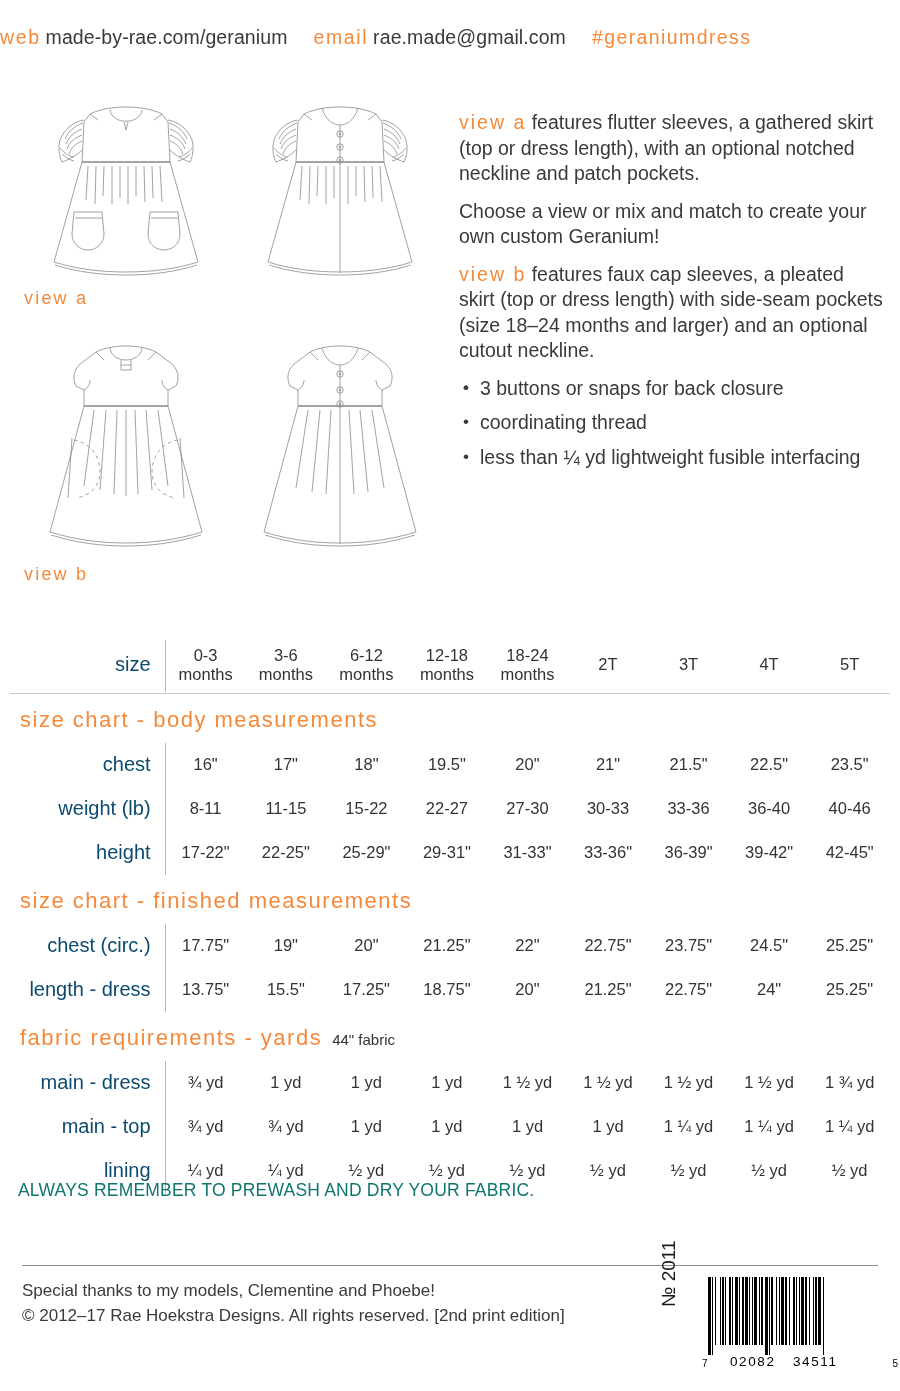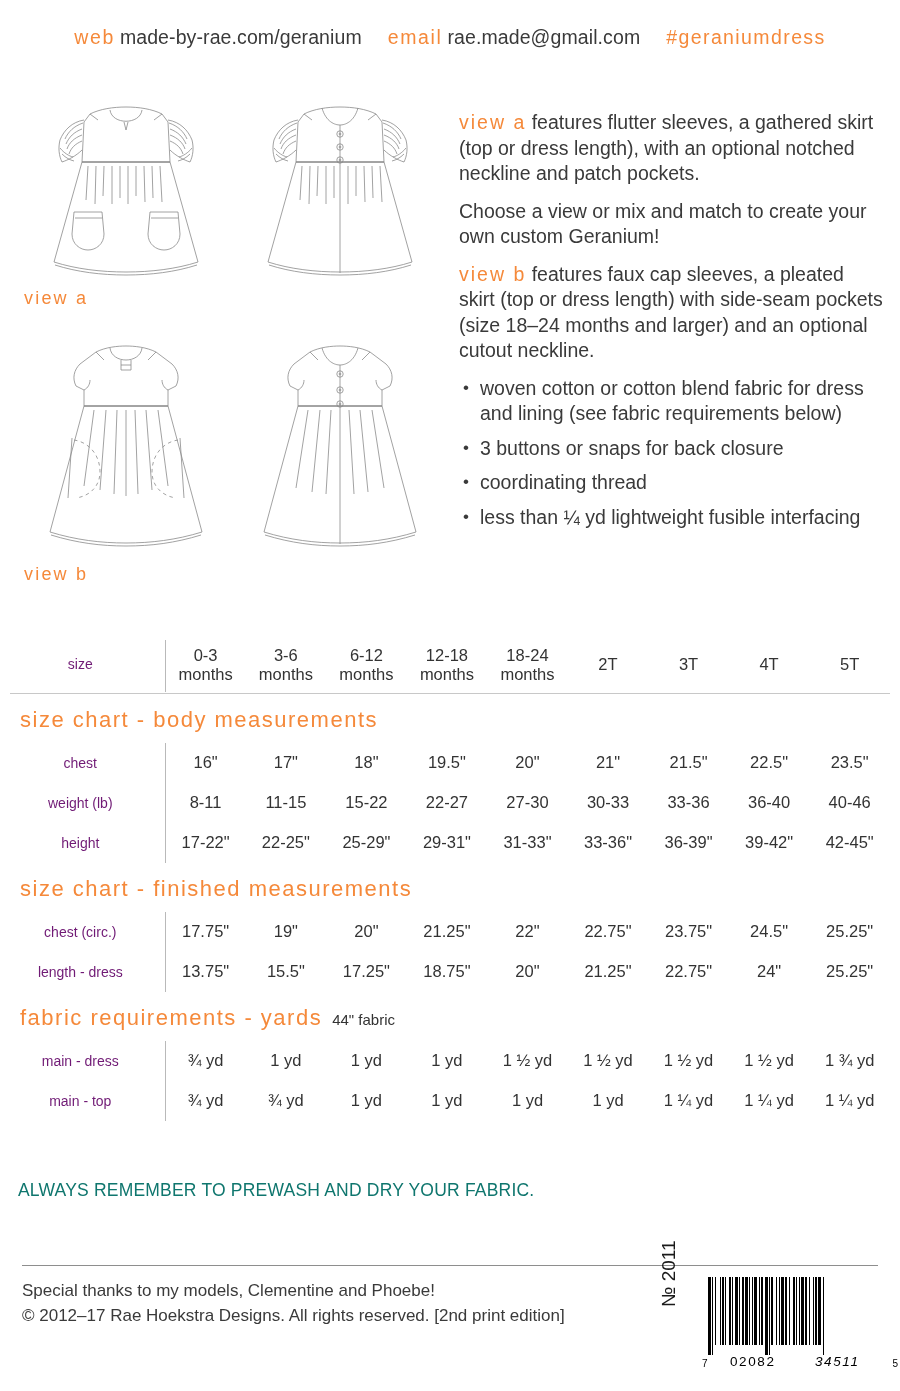--- a/index.html
+++ b/index.html
@@ -12,21 +12,20 @@
     position: relative;
     font-family: "Liberation Sans", sans-serif;
     color: #2b2b2b;
     overflow: hidden;
   }
 
   
   #contact-header {
     position: absolute;
     top: 26px; left: 0; right: 0;
-    text-align: center;
     font-size: 19.5px;
     letter-spacing: 0.1px;
     white-space: nowrap;
   }
   #contact-header .lbl {
     color: #F5893A;
     letter-spacing: 1.6px;
     margin-right: 5px;
   }
   #contact-header .val {
@@ -112,24 +111,25 @@
     padding: 0;
     font-weight: normal;
     text-align: center;
     font-size: 16.5px;
     color: #333333;
     vertical-align: middle;
   }
   
   table.chart .rowlabel {
     width: 155px;
+    text-align: right;
     padding-right: 14px;
     border-right: 1px solid #b9b9b9;
-    font-size: 14px;
-    color: #701a75;
+    font-size: 20px;
+    color: #0c4a6e;
   }
   table.chart .datacell { width: 80.5px; }
 
   tr.head-row td { padding: 6px 0 9px 0; line-height: 18.5px; }
   tr.head-row .rowlabel { vertical-align: middle; }
 
   tr.rule-row td {
     height: 1px;
     padding: 0;
     border-bottom: 1px solid #c8c8c8;
@@ -224,21 +224,21 @@
   .bc-digits {
     position: absolute;
     bottom: 0; left: 0; right: 0;
     height: 16px;
     font-size: 13.5px;
     color: #000;
   }
   .bc-digits span { position: absolute; bottom: 0; }
   .bc-lead  { left: -6px;  font-size: 10px; }
   .bc-g1    { left: 22px; letter-spacing: 1.6px; }
-  .bc-g2    { left: 107px; letter-spacing: 1.6px; font-style: italic; }
+  .bc-g2    { left: 85px; letter-spacing: 1.6px; }
   .bc-trail { right: -12px; font-size: 10px; }
 </style>
 </head>
 <body>
 
 <div id="contact-header">
   <span class="lbl">web</span><span class="val">made-by-rae.com/geranium</span><span class="lbl">email</span><span class="val">rae.made@gmail.com</span><span class="tag">#geraniumdress</span>
 </div>
 
 <div id="illustrations">
@@ -432,21 +432,21 @@
   <div class="view-label" id="view-a-label">view a</div>
   <div class="view-label" id="view-b-label">view b</div>
 </div>
 
 <div id="desc-col">
   <p><span class="viewname">view a</span><span> features flutter sleeves, a gathered skirt (top or dress length), with an optional notched neckline and patch pockets.</span></p>
   <p>Choose a view or mix and match to create your own custom Geranium!</p>
   <p><span class="viewname">view b</span><span> features faux cap sleeves, a pleated skirt (top or dress length) with side-seam pockets (size 18–24 months and larger) and an optional cutout neckline.</span></p>
 
   <ul id="materials-list">
-    <li><span class="bullet">•</span><span>woven cotton or cotton blend fabric for dress and lining (see fabric requirements below)</span></li>
+    <li><span class="bullet">•</span></li>
     <li><span class="bullet">•</span><span>3 buttons or snaps for back closure</span></li>
     <li><span class="bullet">•</span><span>coordinating thread</span></li>
     <li><span class="bullet">•</span><span>less than ¼ yd lightweight fusible interfacing</span></li>
   </ul>
 </div>
 
 <div id="chart-block">
   <table class="chart">
     <tbody id="chart-body">
         <tr class="head-row">
@@ -551,20 +551,32 @@
           <td class="datacell">¾ yd</td>
           <td class="datacell">¾ yd</td>
           <td class="datacell">1 yd</td>
           <td class="datacell">1 yd</td>
           <td class="datacell">1 yd</td>
           <td class="datacell">1 yd</td>
           <td class="datacell">1 ¼ yd</td>
           <td class="datacell">1 ¼ yd</td>
           <td class="datacell">1 ¼ yd</td>
         </tr>
+        <tr class="data-row">
+          <td class="rowlabel">lining</td>
+          <td class="datacell">¼ yd</td>
+          <td class="datacell">¼ yd</td>
+          <td class="datacell">½ yd</td>
+          <td class="datacell">½ yd</td>
+          <td class="datacell">½ yd</td>
+          <td class="datacell">½ yd</td>
+          <td class="datacell">½ yd</td>
+          <td class="datacell">½ yd</td>
+          <td class="datacell">½ yd</td>
+        </tr>
       </tbody>
   </table>
 </div>
 
 <div id="prewash">ALWAYS REMEMBER TO PREWASH AND DRY YOUR FABRIC.</div>
 
 <div id="footer-rule"></div>
 
 <div id="footer-text">
   <p>Special thanks to my models, Clementine and Phoebe!</p>

